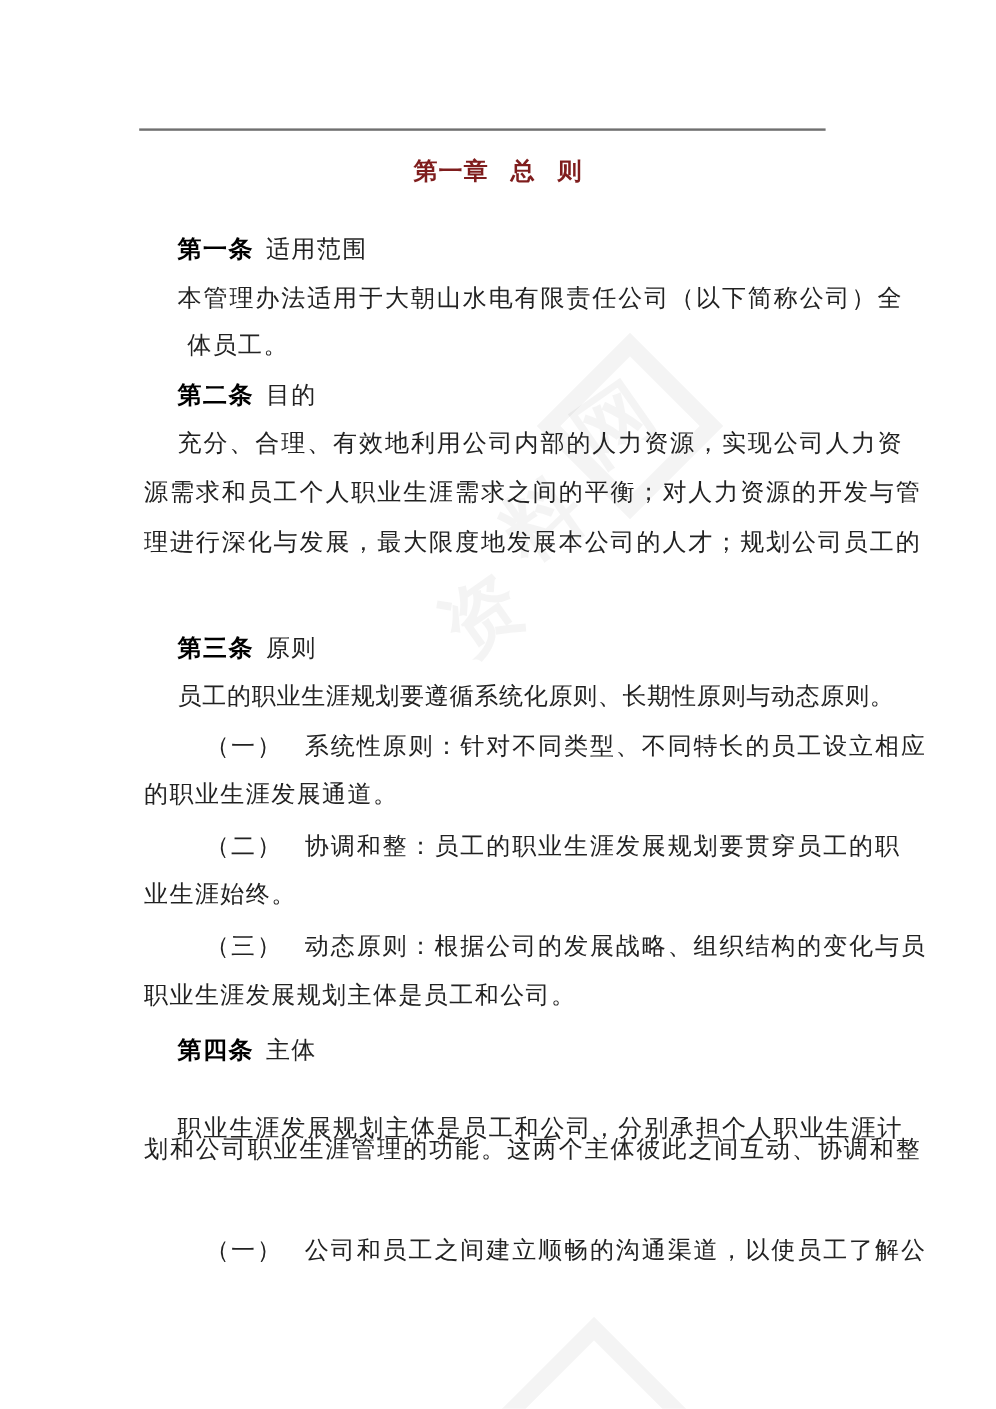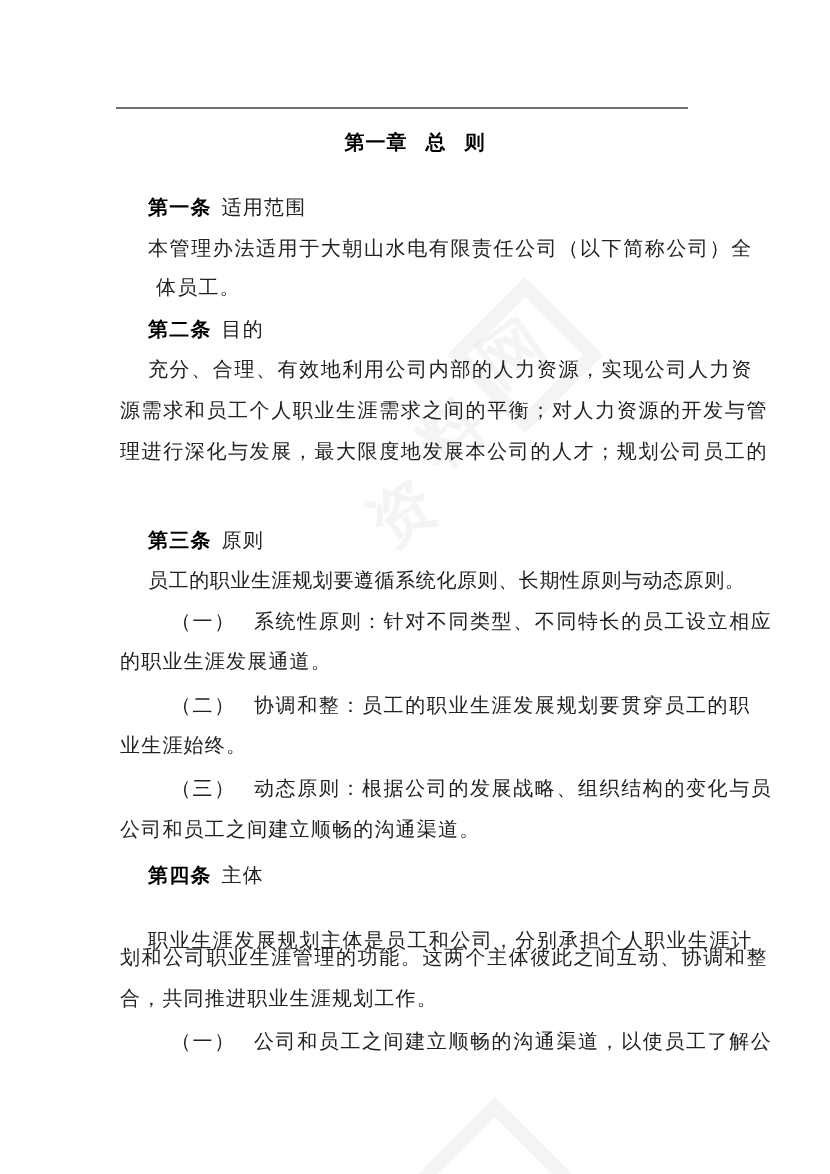--- a/index.html
+++ b/index.html
@@ -1,21 +1,21 @@
 <!DOCTYPE html>
 <html><head>
 <meta charset="utf-8">
 <style>
   html, body { margin: 0; padding: 0; background: #ffffff; }
   body { width: 830px; height: 1174px; position: relative; overflow: hidden;
          font-family: "DejaVu Serif", "Liberation Serif", serif; color: #222; }
   .page { position: absolute; left: 0; top: 0; width: 830px; height: 1174px; }
   .rule { position: absolute; left: 116px; top: 107px; width: 572px; height: 2px; background: #707070; }
   .title { position: absolute; left: 0; width: 830px; top: 129px; text-align: center;
-           font-family: "DejaVu Sans", sans-serif; font-weight: bold; font-size: 20px; letter-spacing: 1px; color: #000000; }
+           font-family: "DejaVu Sans", sans-serif; font-weight: bold; font-size: 20px; letter-spacing: 1px; color: #7f1d1d; }
   .title .gap { display: inline-block; width: 18px; }
   .line { position: absolute; left: 120px; width: 590px; font-size: 20px; line-height: 28px; height: 28px;
           white-space: nowrap; letter-spacing: 1.2px; }
   .indent { left: 148px; }
   .heading { left: 148px; font-family: "DejaVu Sans", sans-serif; }
   .heading .num { font-weight: bold; color: #000000; margin-right: 10px; }
   .heading .txt { font-family: "DejaVu Serif", serif; font-weight: normal; }
   .list { left: 155px; margin-left: 16px; }
   .list .marker { display: inline-block; width: 83px; }
   .justify { letter-spacing: 1.6px; }
@@ -68,26 +68,25 @@
   <div class="line" style="top:647px;">的职业生涯发展通道。</div>
 
   <div class="line list justify" style="top:691px;">
     <span class="marker">（二）</span><span>协调和整：员工的职业生涯发展规划要贯穿员工的职</span>
   </div>
   <div class="line" style="top:731px;">业生涯始终。</div>
 
   <div class="line list justify" style="top:774px;">
     <span class="marker">（三）</span><span>动态原则：根据公司的发展战略、组织结构的变化与员</span>
   </div>
-  <div class="line" style="top:815px;">公司和员工之间建立顺畅的沟通渠道。</div>
+  <div class="line" style="top:815px;">职业生涯发展规划主体是员工和公司。</div>
 
   <div class="line heading" style="top:861px;">
     <span class="num">第四条</span><span class="txt">主体</span>
   </div>
   <div class="line indent justify" style="top:926px;">职业生涯发展规划主体是员工和公司，分别承担个人职业生涯计</div>
   <div class="line justify" style="top:943px;">划和公司职业生涯管理的功能。这两个主体彼此之间互动、协调和整</div>
-  <div class="line" style="top:984px;">合，共同推进职业生涯规划工作。</div>
 
   <div class="line list justify" style="top:1027px;">
     <span class="marker">（一）</span><span>公司和员工之间建立顺畅的沟通渠道，以使员工了解公</span>
   </div>
 
 </div>
 
 </body></html>

